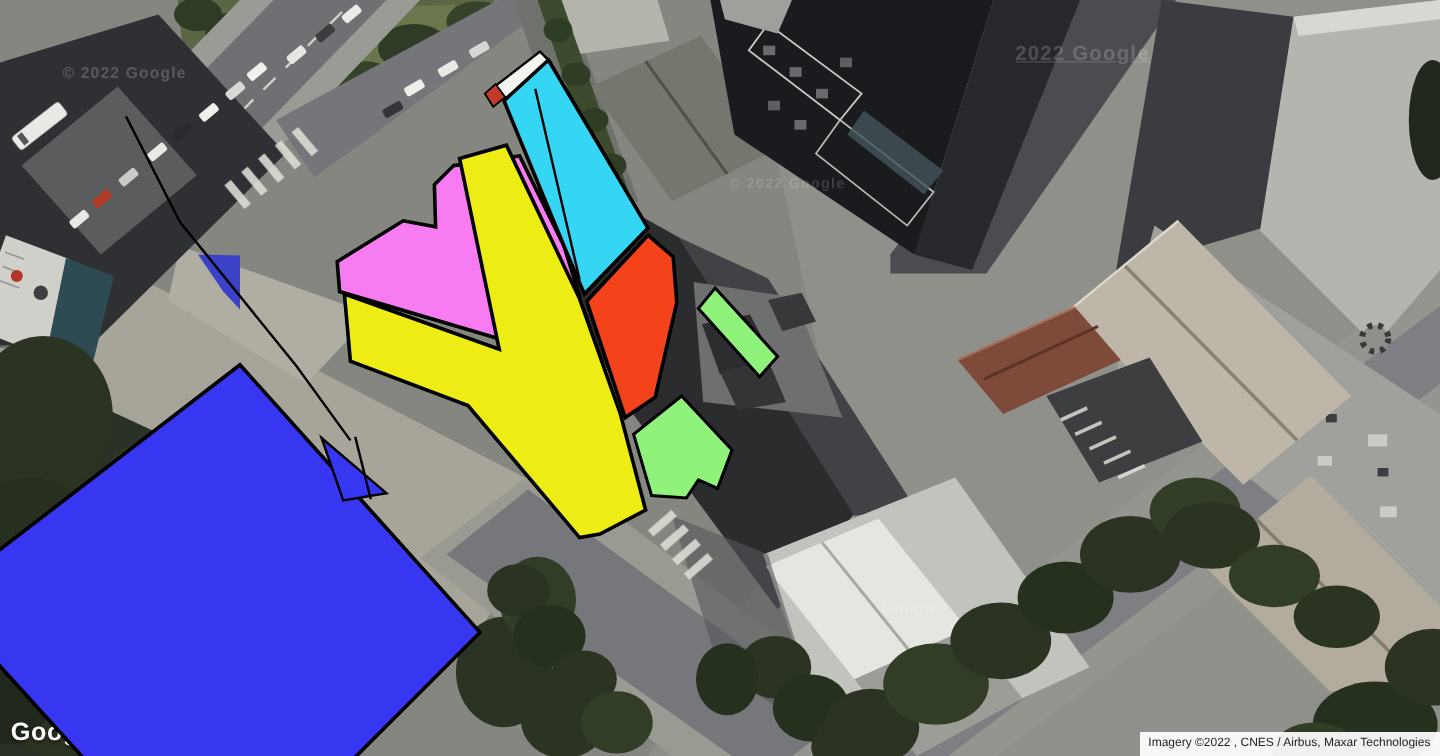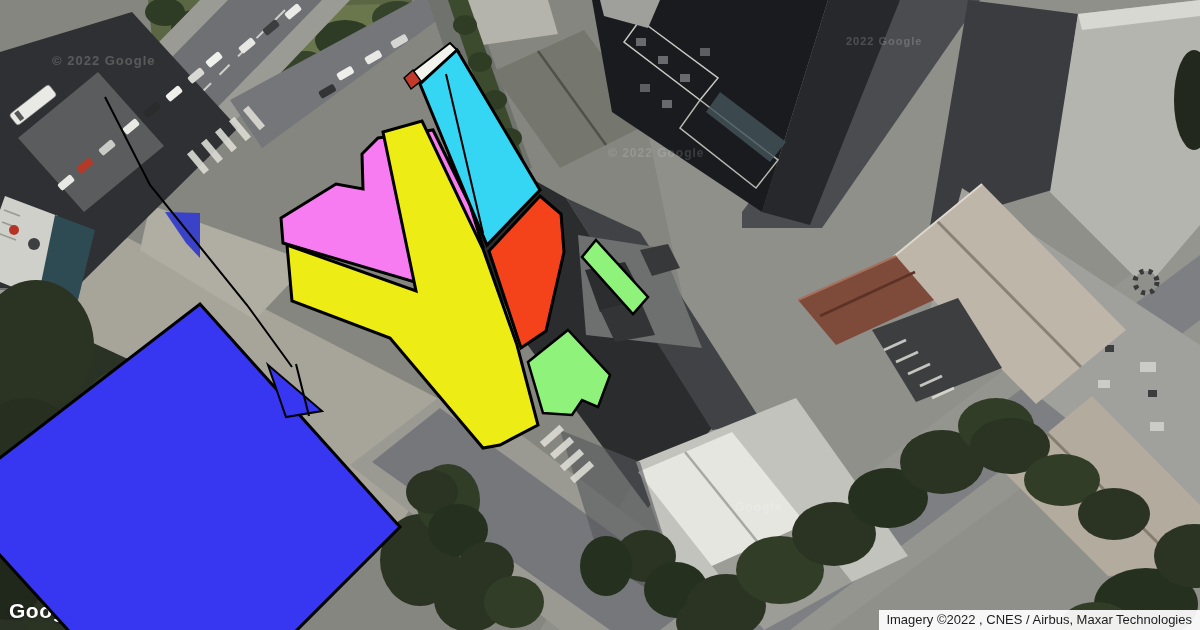--- a/index.html
+++ b/index.html
@@ -4,21 +4,21 @@
 <style>
   html,body{margin:0;padding:0;background:#222;}
   #frame{position:relative;width:1200px;height:630px;overflow:hidden;background:#85867f;
          font-family:"Liberation Sans",sans-serif;}
   .layer{position:absolute;left:0;top:0;width:1200px;height:630px;}
   .wm{position:absolute;color:#ffffff;font-family:"Liberation Sans",sans-serif;
       pointer-events:none;white-space:nowrap;font-weight:bold;letter-spacing:1px;}
   #logo{position:absolute;left:9px;top:599px;font-size:21px;font-weight:700;color:#ffffff;
         letter-spacing:0.5px;text-shadow:0 1px 3px rgba(0,0,0,0.45);cursor:pointer;}
   #attr{position:absolute;right:0;bottom:0;background:rgba(255,255,255,0.93);color:#1d1d1d;
-        font-size:13px;line-height:14px;padding:3px 8px 3px 7px;}
+        font-size:10px;line-height:14px;padding:3px 8px 3px 7px;}
 </style>
 </head>
 <body>
 
 <div id="frame">
 
   <svg class="layer" viewBox="0 0 1200 630">
     <rect width="1200" height="630" fill="#85867f"></rect>
     <polygon points="620,0 1200,0 1200,630 540,630 700,380" fill="#8f908a"></polygon>
 
@@ -208,21 +208,21 @@
       <ellipse cx="1146" cy="604" rx="52" ry="36" fill="#26301f"></ellipse>
       <ellipse cx="1194" cy="556" rx="40" ry="32" fill="#2b3423"></ellipse>
       <ellipse cx="1096" cy="626" rx="36" ry="24" fill="#323d27"></ellipse>
       <ellipse cx="1194" cy="100" rx="20" ry="50" fill="#22281e"></ellipse>
       <ellipse cx="606" cy="566" rx="26" ry="30" fill="#26301f"></ellipse>
     </g>
   </svg>
 
   <div class="layer" id="watermarks" style="pointer-events:none;">
       <div class="wm" style="left: 52px; top: 53px; font-size: 13px; opacity: 0.2;">© 2022 Google</div>
-      <div class="wm" style="left: 846px; top: 35px; font-size: 11px; opacity: 0.18;">2022 Google</div>
+      <div class="wm" style="left: 846px; top: 35px; font-size: 17px; opacity: 0.18; text-decoration: underline;">2022 Google</div>
       <div class="wm" style="left: 608px; top: 146px; font-size: 12px; opacity: 0.14;">© 2022 Google</div>
       <div class="wm" style="left: 735px; top: 500px; font-size: 12px; opacity: 0.16;">Google</div>
     </div>
 
   <div id="logo">Google</div>
 
   <svg class="layer" id="overlays" viewBox="0 0 1200 630">
       <polyline points="105,97 150,185 247,305 292,367" fill="none" stroke="#000000" stroke-width="2"></polyline>
       <polygon points="-52,498 200,304 400,527 177,750" fill="#3736f1" stroke="#000000" stroke-width="3"></polygon>
       <polygon points="268,365 322,411 286,417" fill="#3736f1" stroke="#000000" stroke-width="2"></polygon>

